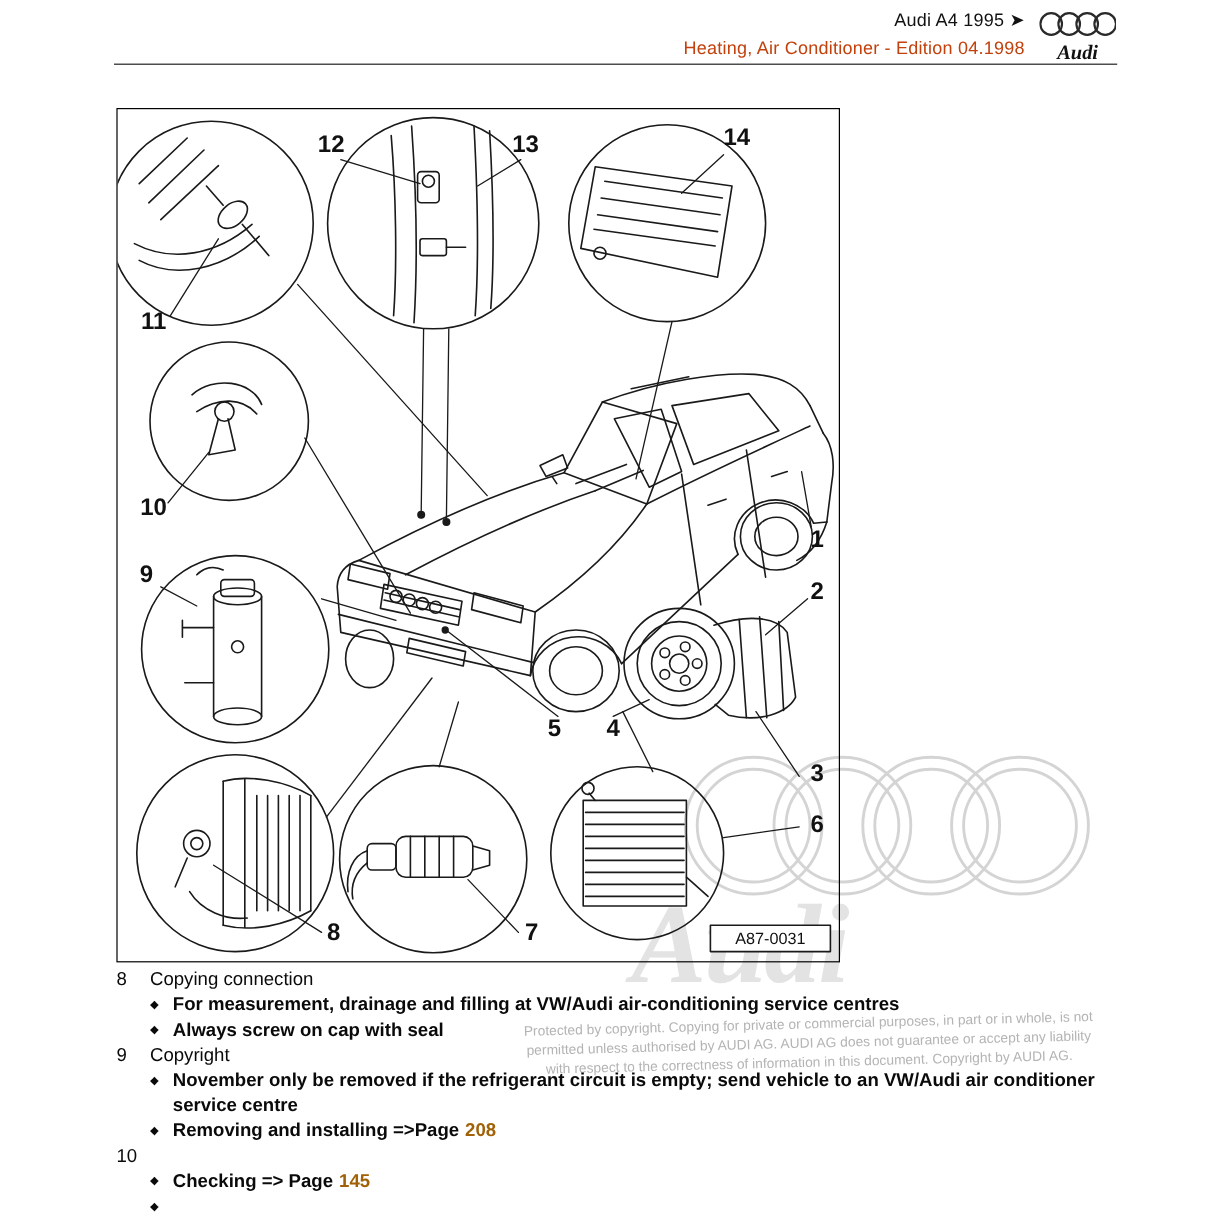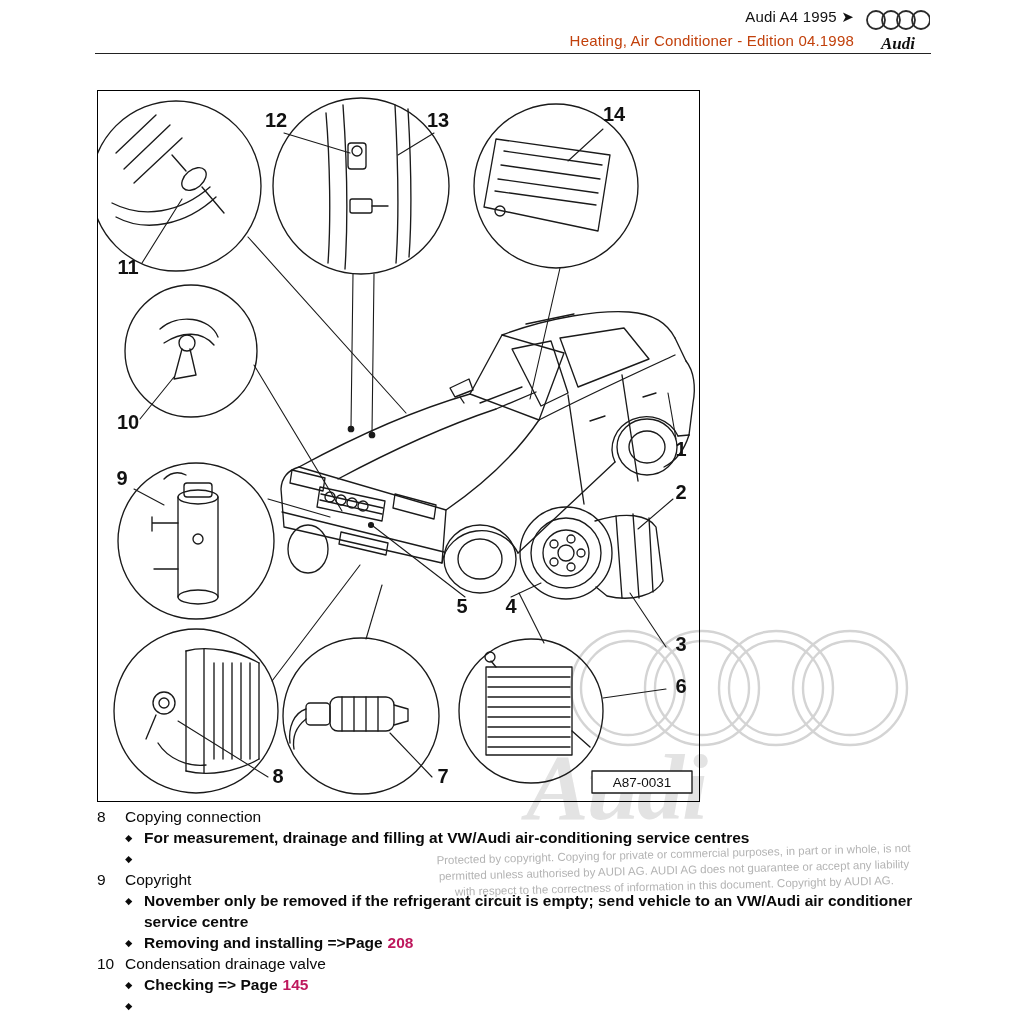--- a/index.html
+++ b/index.html
@@ -32,21 +32,21 @@
     position:absolute; left:97px; top:90px; width:601px; height:710px;
     border:1.6px solid #000; z-index:1; background:transparent;
   }
   
   .legend { position:absolute; left:97px; top:806px; width:840px; z-index:2; font-size:15.5px; line-height:21px; }
   .li-head { display:flex; }
   .li-num { width:28px; flex:0 0 28px; }
   .li-bullet { display:flex; margin-left:28px; }
   .b-marker { width:19px; flex:0 0 19px; font-size:9.5px; line-height:21px; }
   .b-text { max-width:772px;font-weight:bold; }
-  .page-ref { color:#be185d; margin-left:5px; }
+  .page-ref { color:#a16207; margin-left:5px; }
 </style>
 </head>
 <body>
 
 <div class="page">
 
   <div class="watermark">
     <svg class="wm-rings" width="352" height="142" viewBox="0 0 352 142">
       <g fill="none" stroke="#d4d4d4" stroke-width="2.4">
         <circle cx="70" cy="70" r="57"></circle>
@@ -293,20 +293,21 @@
       <div class="li-head">
         <span class="li-num">8</span>
         <span class="li-title">Copying connection</span>
       </div>
       <div class="li-bullet">
         <span class="b-marker">◆</span>
         <span class="b-text"><span>For measurement, drainage and filling at VW/Audi air-conditioning service centres</span><span class="page-ref"></span></span>
       </div>
       <div class="li-bullet">
         <span class="b-marker">◆</span>
+        <span class="b-text"><span>Always screw on cap with seal</span><span class="page-ref"></span></span>
       </div>
     </div>
 
     <div class="legend-item">
       <div class="li-head">
         <span class="li-num">9</span>
         <span class="li-title">Copyright</span>
       </div>
       <div class="li-bullet">
         <span class="b-marker">◆</span>
@@ -314,21 +315,20 @@
       </div>
       <div class="li-bullet">
         <span class="b-marker">◆</span>
         <span class="b-text"><span>Removing and installing =&gt;Page</span><span class="page-ref">208</span></span>
       </div>
     </div>
 
     <div class="legend-item">
       <div class="li-head">
         <span class="li-num">10</span>
-        <span class="li-title">Condensation drainage valve</span>
       </div>
       <div class="li-bullet">
         <span class="b-marker">◆</span>
         <span class="b-text"><span>Checking =&gt; Page</span><span class="page-ref">145</span></span>
       </div>
       <div class="li-bullet">
         <span class="b-marker">◆</span>
       </div>
     </div>
 

